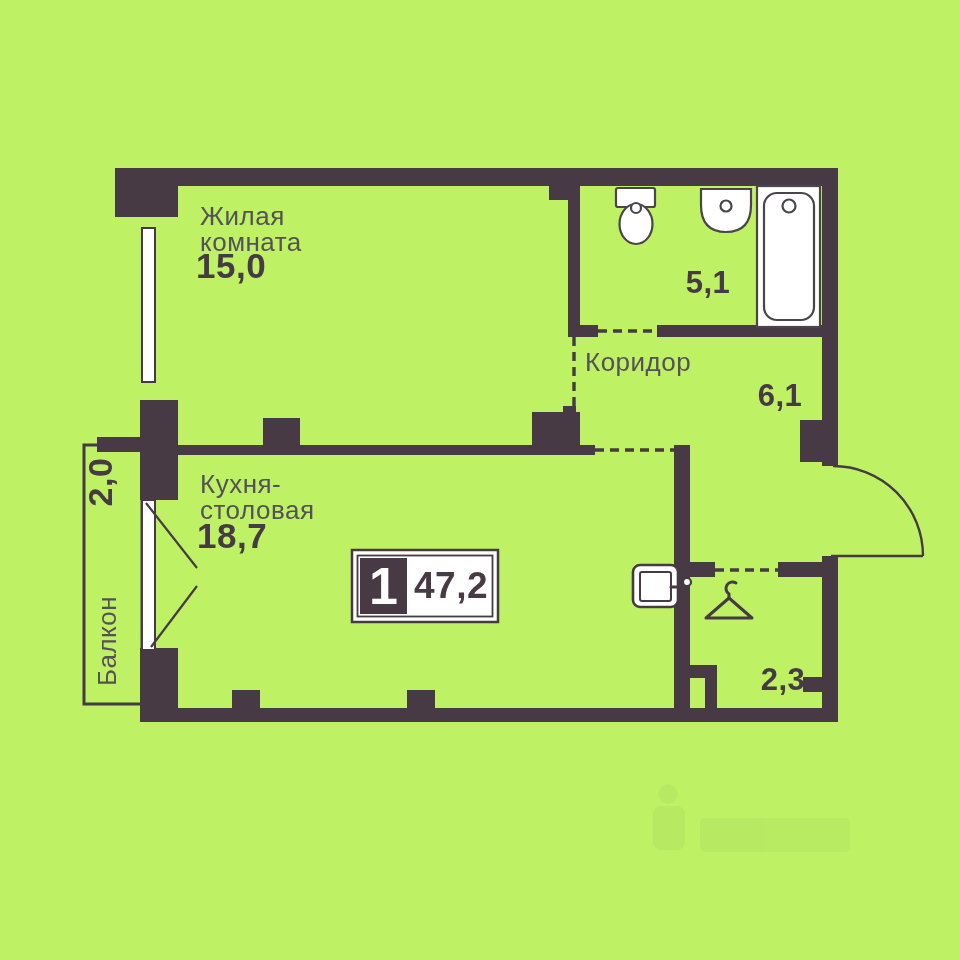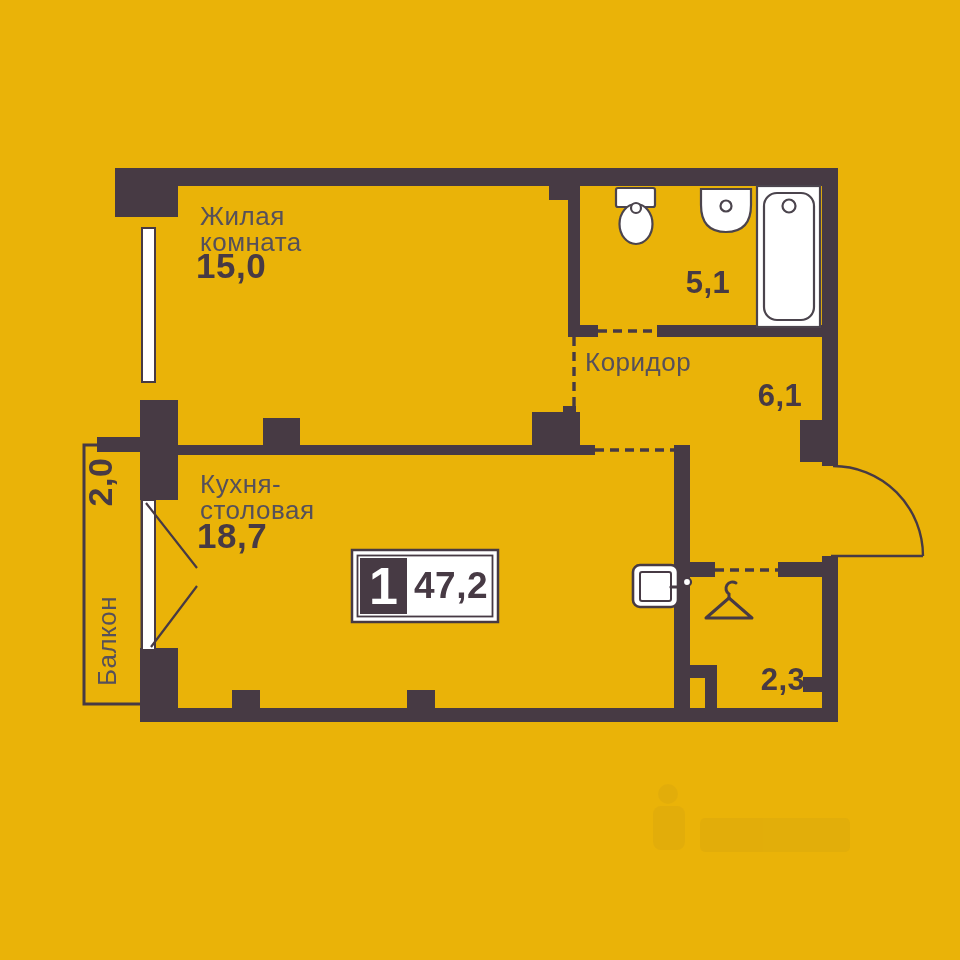--- a/index.html
+++ b/index.html
@@ -1,20 +1,20 @@
 <!DOCTYPE html>
 <html><head>
 <meta charset="utf-8">
 <style>
   html,body{
     margin:0;padding:0;background:#ffffff;
     width:960px;height:960px;overflow:hidden;
     font-family:"Liberation Sans", sans-serif;
   }
-  .stage{position:relative;width:960px;height:960px;background:#eab308;}
+  .stage{position:relative;width:960px;height:960px;background:#bef264;}
   svg{display:block;}
   .room-name{
     font-family:"Liberation Sans", sans-serif;
     font-size:26px;fill:#56505A;letter-spacing:.5px;font-weight:400;
   }
   .area-num{
     font-family:"Liberation Sans", sans-serif;
     font-weight:700;fill:#473A44;letter-spacing:.5px;
   }
   .fixture{fill:#ffffff;stroke:#4B444D;stroke-width:2.2;}

